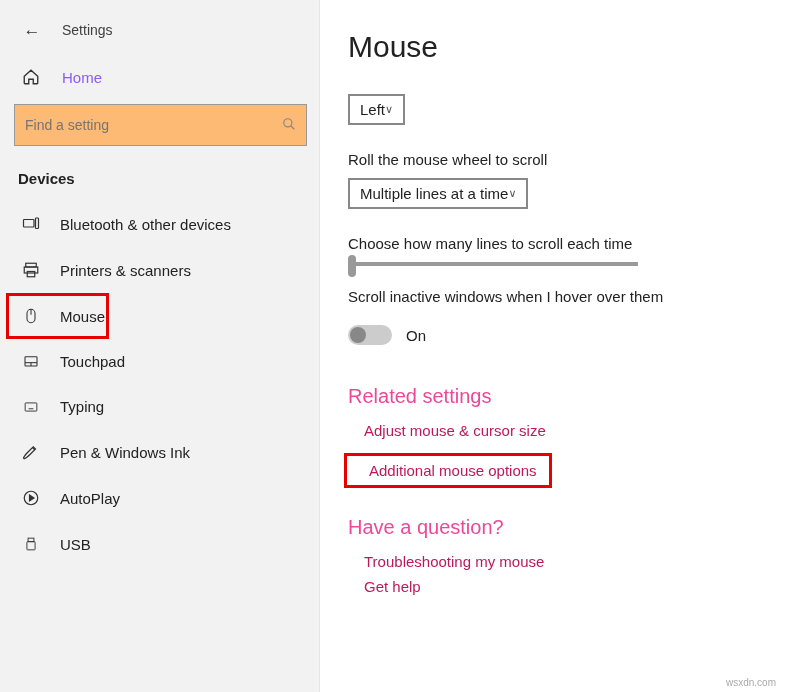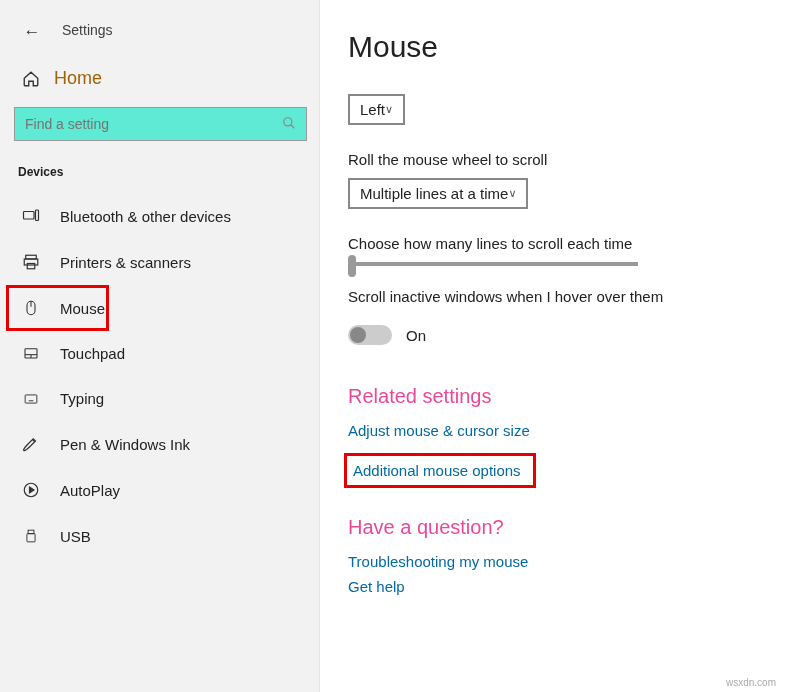--- a/index.html
+++ b/index.html
@@ -51,48 +51,48 @@
       padding: 10px 0 10px 20px;
       cursor: pointer;
     }
     .home-row .icon {
       width: 22px;
       display: inline-flex;
       justify-content: center;
       color: #333;
     }
     .home-row span.label {
-      margin-left: 12px;
-      font-size: 18px;
-      color: #a16207;
+      margin-left: 20px;
+      font-size: 15px;
+      color: #8b5cf6;
     }
     .search-box {
       margin: 8px 12px 18px 14px;
       border: 1px solid #999;
-      height: 34px;
-      display: flex;
-      align-items: center;
-      background: #5eead4;
+      height: 42px;
+      display: flex;
+      align-items: center;
+      background: #fdba74;
       padding: 0 10px;
     }
     .search-box input {
       flex: 1;
       border: none;
       outline: none;
       font-size: 14px;
       color: #555;
       background: transparent;
     }
     .search-box .sicon {
       color: #888;
       font-size: 14px;
     }
     .section-label {
       font-weight: 600;
-      font-size: 12px;
+      font-size: 15px;
       color: #222;
       padding: 6px 0 14px 18px;
     }
     .nav-item {
       display: flex;
       align-items: center;
       padding: 14px 0 14px 20px;
       cursor: pointer;
       font-size: 15px;
       color: #222;
@@ -190,23 +190,24 @@
       font-size: 15px;
     }
     .subheading {
       font-size: 20px;
       font-weight: 500;
       margin-bottom: 10px;
       color: #ec4899;
     }
     .link-item {
       font-size: 15px;
-      color: #0369a1;
+      color: #be185d;
       padding: 4px 0;
       cursor: pointer;
+      margin-left: 16px;
     }
     .link-highlight {
       border: 3px solid #e60000;
       display: inline-block;
       padding: 6px 8px 6px 2px;
       margin-top: 10px;
       margin-left: -4px;
     }
     .link-highlight .link-item {
       padding: 0 4px;

